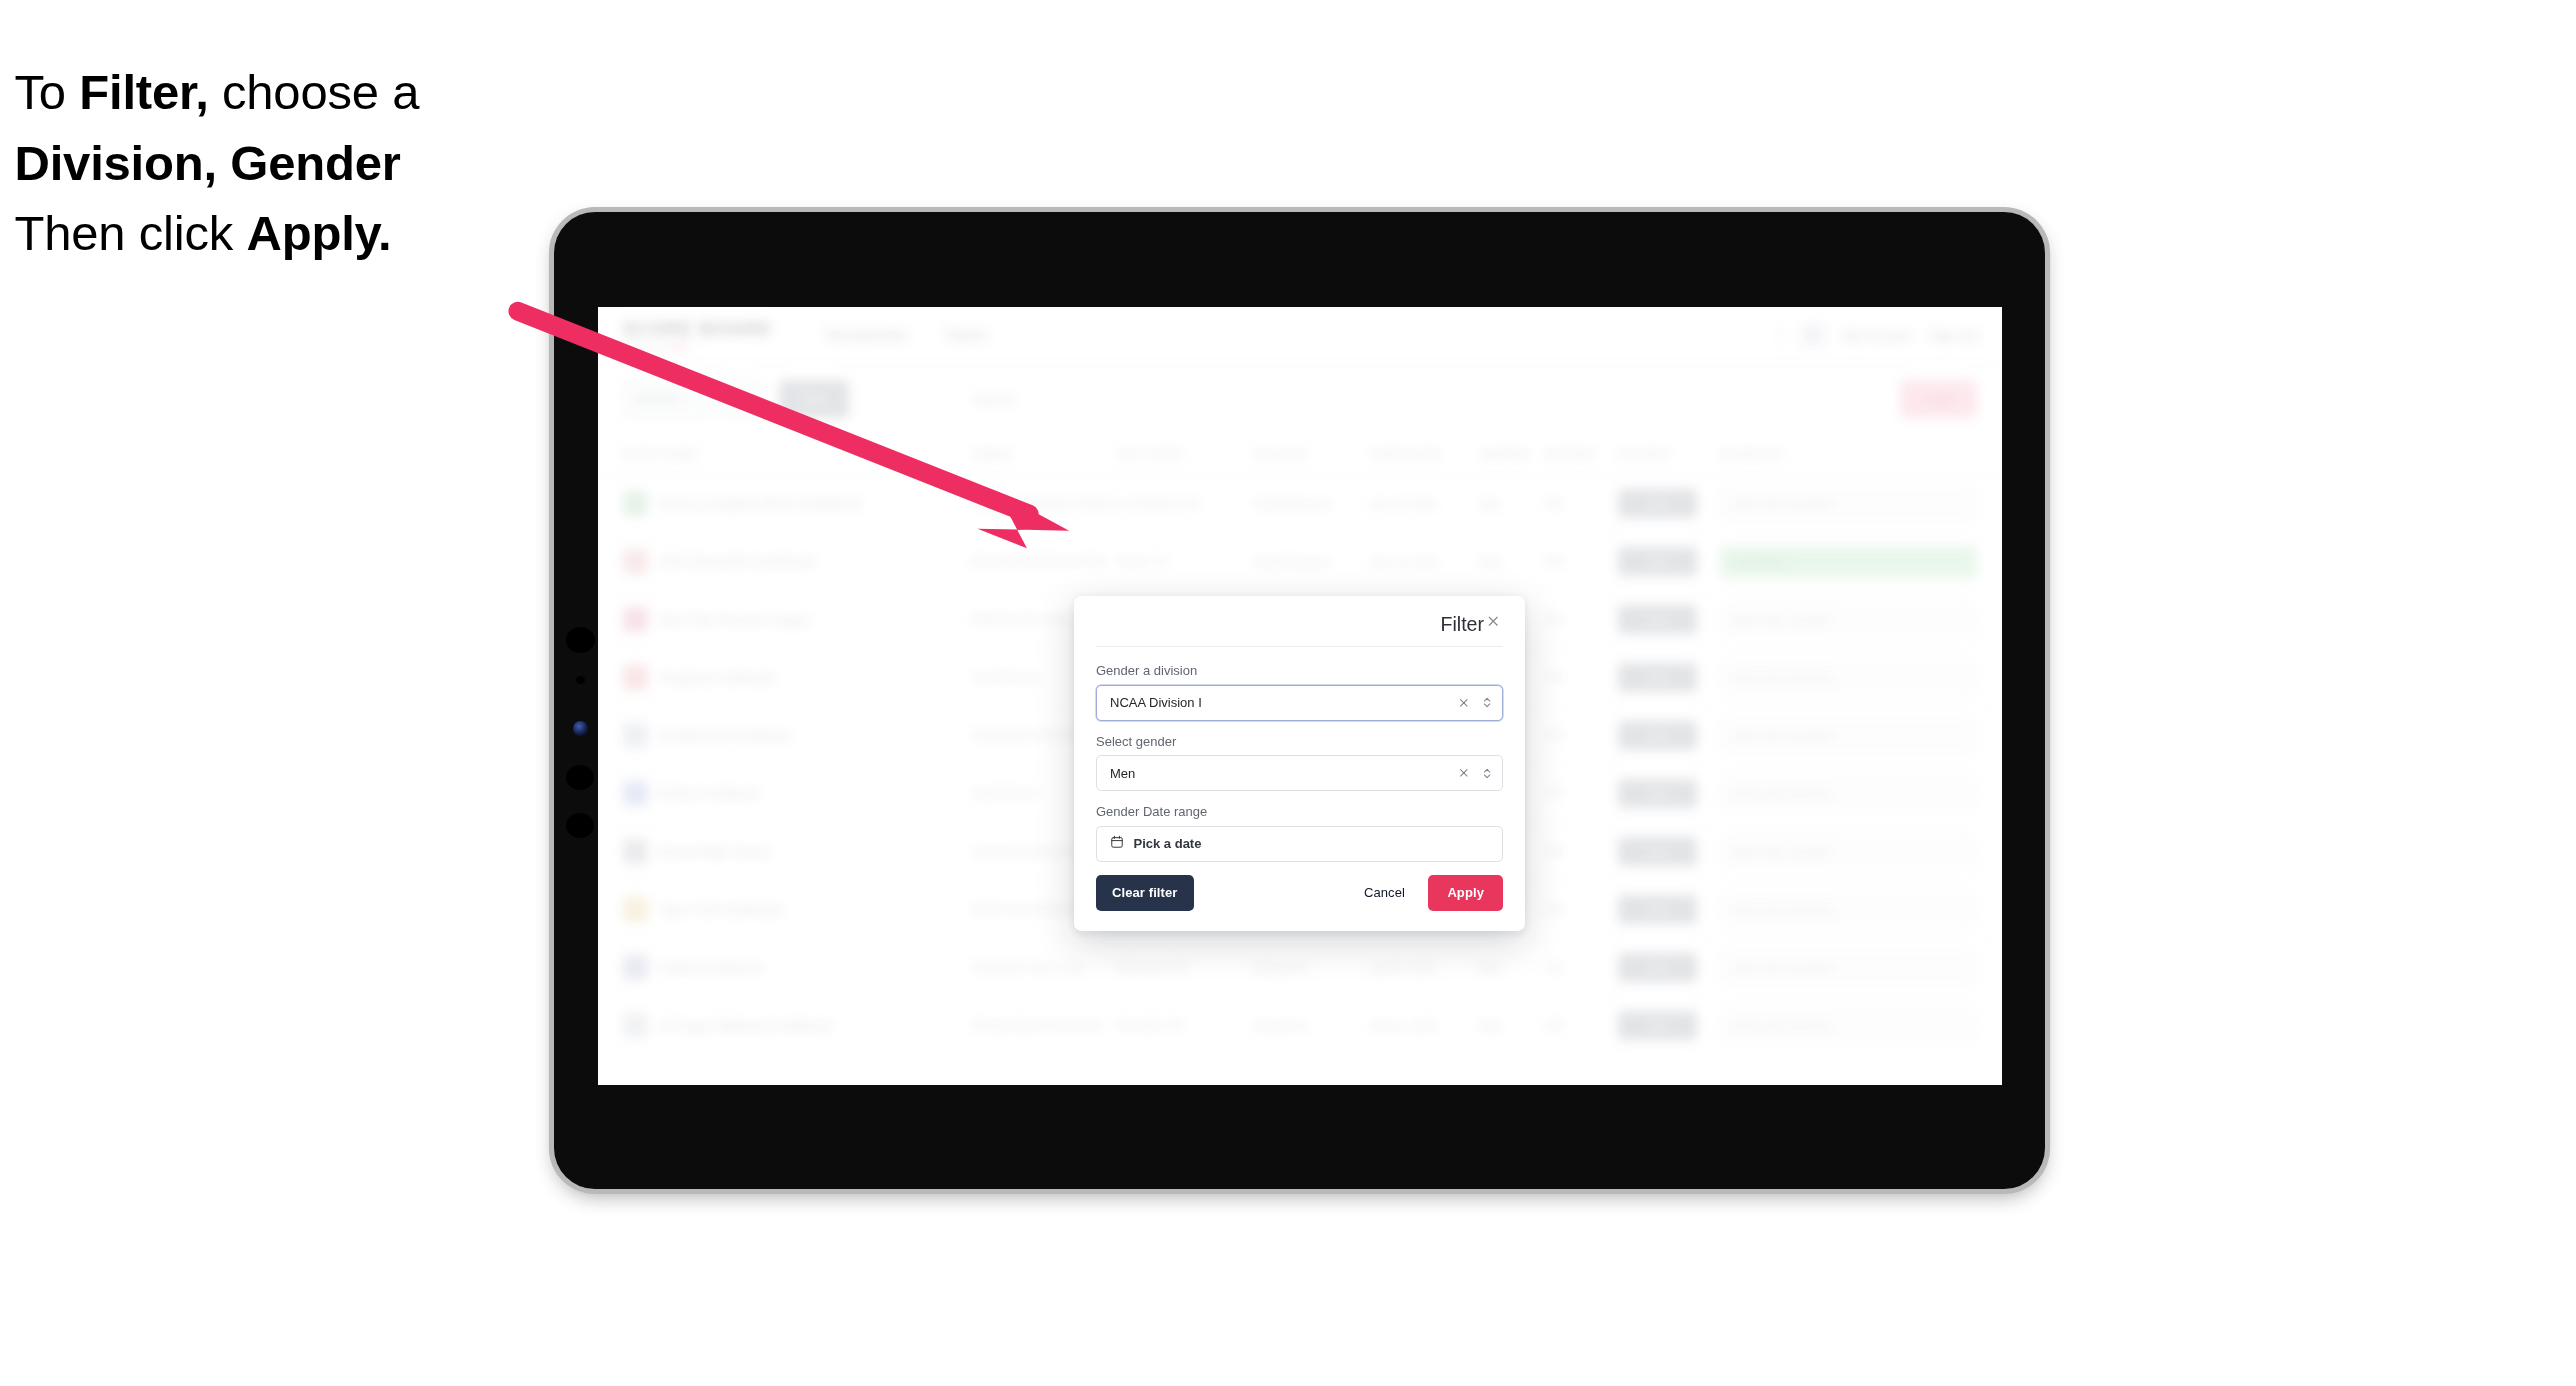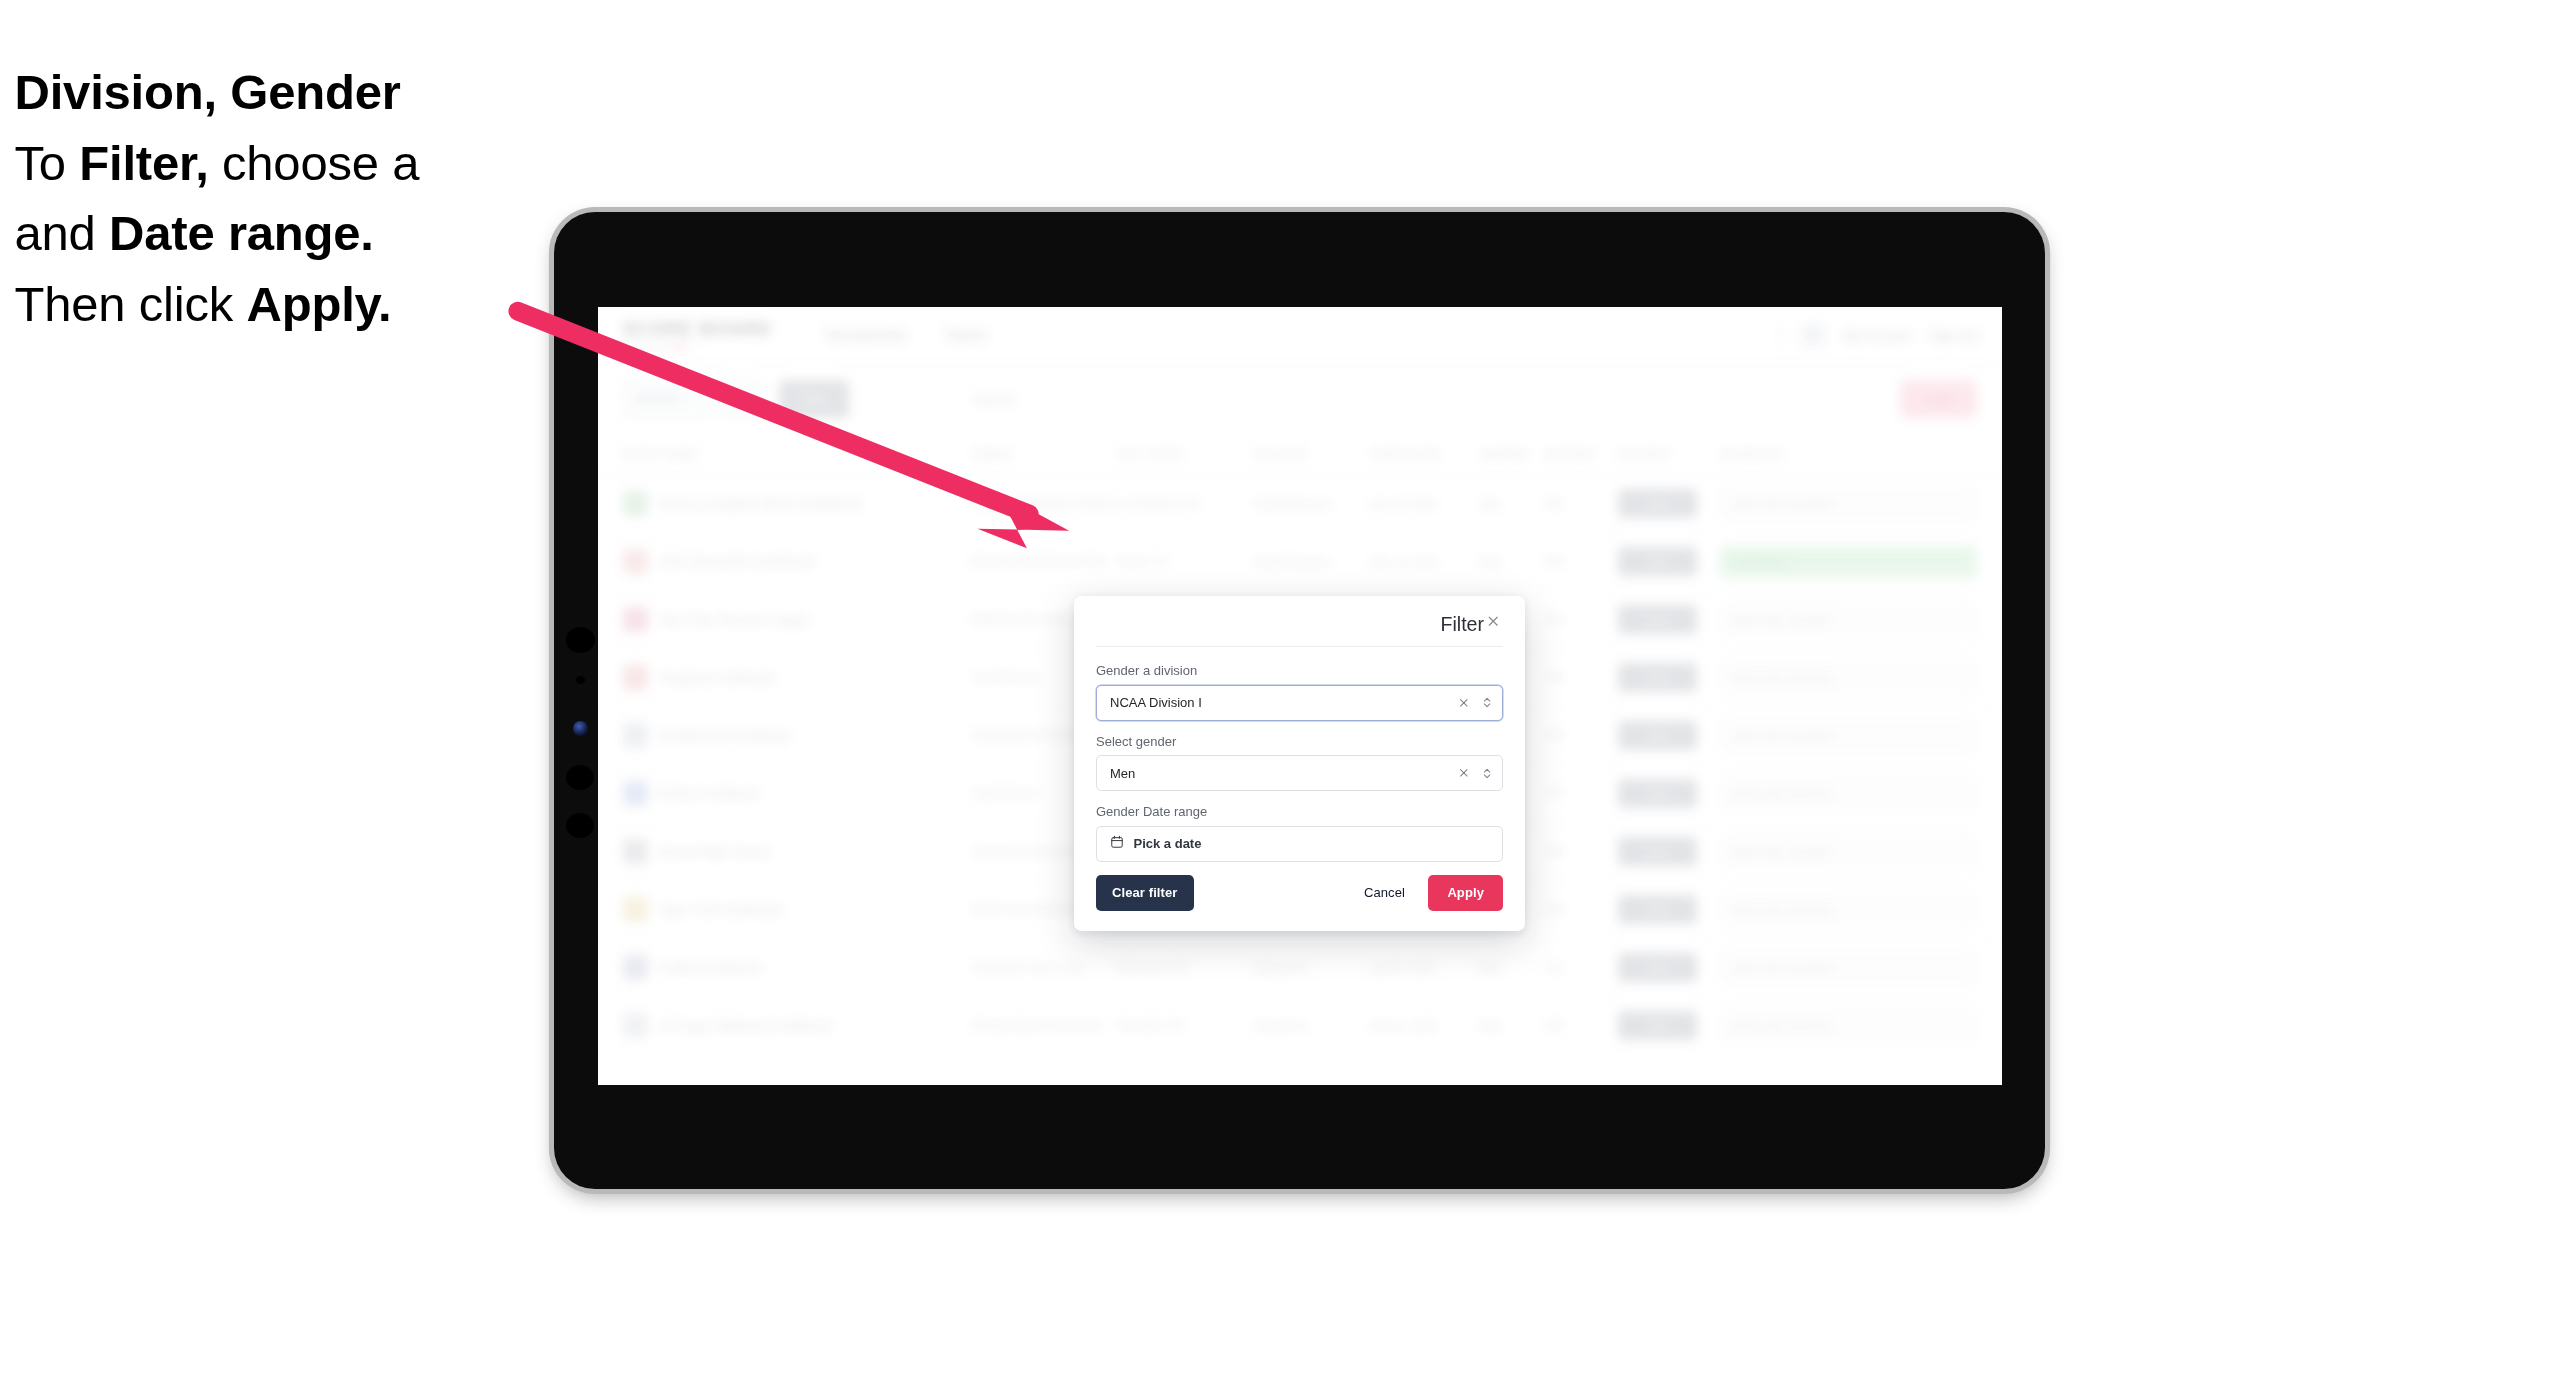--- a/index.html
+++ b/index.html
@@ -168,23 +168,22 @@
   #btn-cancel { background: transparent; color: #2e3views; }
   #btn-cancel { background: transparent; color: #0f172a; font-weight: 400; height: 36px; padding: 0 4.4px; }
   #btn-apply { background: #e8365d; color: #fff; height: 36px; padding: 0 19px; }
 </style>
 </head>
 <body>
 
 <div id="stage">
 
   <div id="instructions">
+    <span class="ln"><span>To </span><b>Filter,</b><span> choose a</span></span>
     <span class="ln"><b>Division, Gender</b></span>
-    <span class="ln"><span>To </span><b>Filter,</b><span> choose a</span></span>
-    <span class="ln"><span>and </span><b>Date range.</b></span>
     <span class="ln"><span>Then click </span><b>Apply.</b></span>
   </div>
 
   <div id="tablet">
     <span class="cam c1"></span>
     <span class="cam c2"></span>
     <span class="cam c3"></span>
     <span class="cam c4"></span>
     <span class="cam c5"></span>
 

